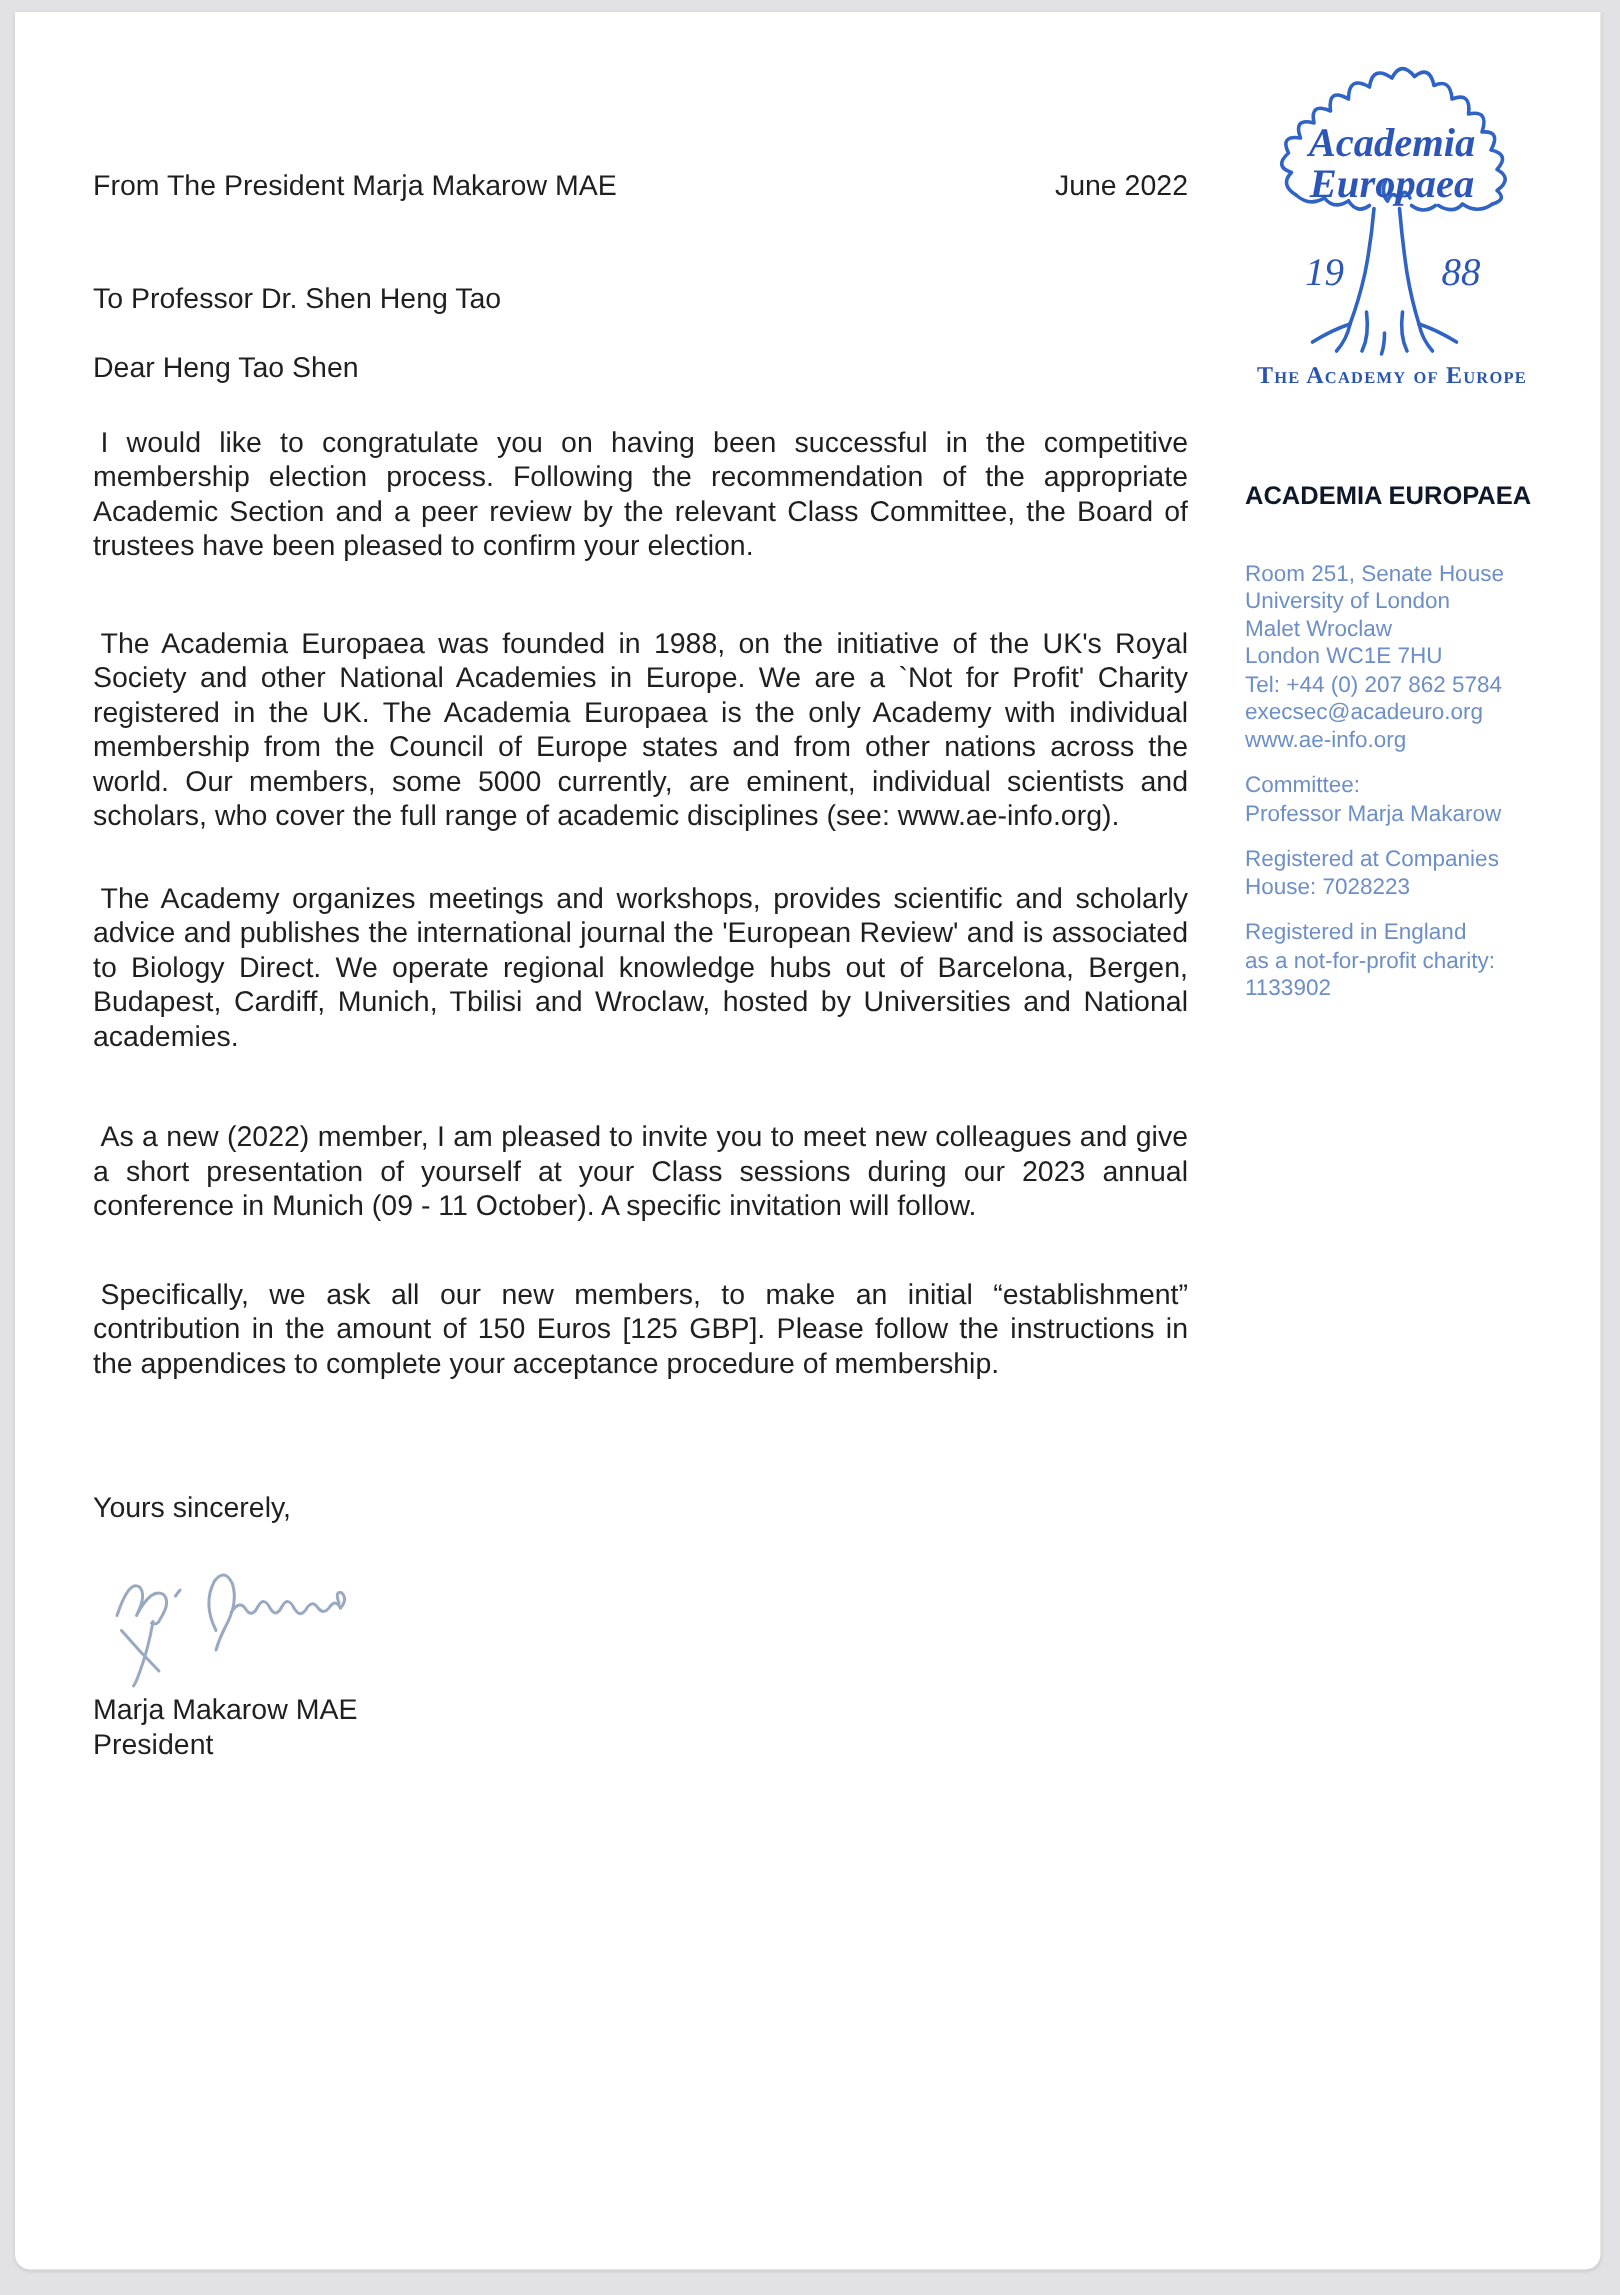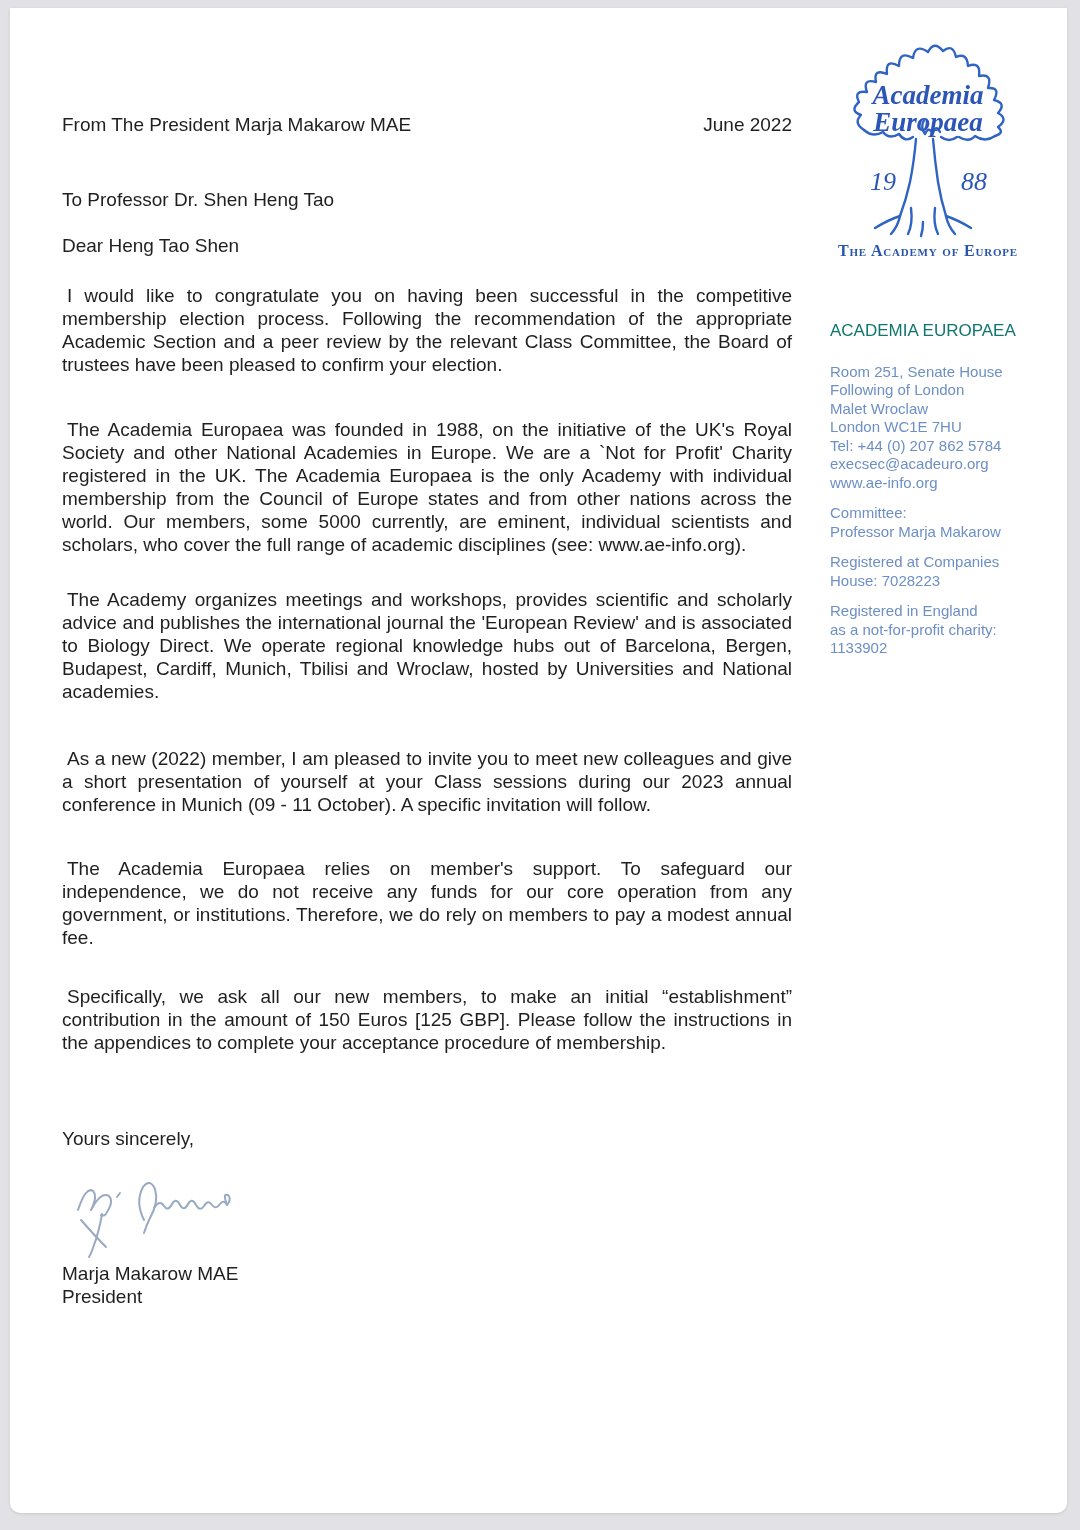--- a/index.html
+++ b/index.html
@@ -76,24 +76,24 @@
   
   .side-info {
     position: absolute;
     left: 820px; top: 314px;
     width: 200px;
     color: #6d8fc6;
     font-size: 15px;
     line-height: 18.5px;
   }
   .side-head {
-    color: #0f766e;
-    font-weight: normal;
+    color: #0f172a;
+    font-weight: bold;
     font-size: 17px;
-    margin-bottom: 22px;
+    margin-bottom: 33px;
   }
   .side-block { margin-bottom: 12px; }
   .side-block:last-child { margin-bottom: 0; }
 </style>
 </head>
 <body>
 
 <div class="page">
 
   <div class="main-col">
@@ -104,21 +104,20 @@
     </div>
 
     <div class="to-line">To Professor Dr. Shen Heng Tao</div>
 
     <div class="salutation">Dear Heng Tao Shen</div>
 
     <p class="para p1">I would like to congratulate you on having been successful in the competitive membership election process. Following the recommendation of the appropriate Academic Section and a peer review by the relevant Class Committee, the Board of trustees have been pleased to confirm your election.</p>
     <p class="para p2">The Academia Europaea was founded in 1988, on the initiative of the UK's Royal Society and other National Academies in Europe. We are a `Not for Profit' Charity registered in the UK. The Academia Europaea is the only Academy with individual membership from the Council of Europe states and from other nations across the world. Our members, some 5000 currently, are eminent, individual scientists and scholars, who cover the full range of academic disciplines (see: www.ae-info.org).</p>
     <p class="para p3">The Academy organizes meetings and workshops, provides scientific and scholarly advice and publishes the international journal the 'European Review' and is associated to Biology Direct. We operate regional knowledge hubs out of Barcelona, Bergen, Budapest, Cardiff, Munich, Tbilisi and Wroclaw, hosted by Universities and National academies.</p>
     <p class="para p4">As a new (2022) member, I am pleased to invite you to meet new colleagues and give a short presentation of yourself at your Class sessions during our 2023 annual conference in Munich (09 - 11 October). A specific invitation will follow.</p>
-    <p class="para p5">The Academia Europaea relies on member's support. To safeguard our independence, we do not receive any funds for our core operation from any government, or institutions. Therefore, we do rely on members to pay a modest annual fee.</p>
     <p class="para p6">Specifically, we ask all our new members, to make an initial “establishment” contribution in the amount of 150 Euros [125 GBP]. Please follow the instructions in the appendices to complete your acceptance procedure of membership.</p>
 
     <div class="closing">Yours sincerely,</div>
 
     <svg class="signature-svg" width="180" height="98" viewBox="0 0 180 98">
       <g fill="none" stroke="#8fa0bc" stroke-width="2" stroke-linecap="round" stroke-linejoin="round" opacity="0.9">
         <path d="M12,48 Q20,24 27,29 Q32,34 25,48 Q35,29 43,34 Q48,39 41,50 Q39,55 35,53"></path>
         <path d="M36,52 Q33,70 27,86 Q25,92 23,95"></path>
         <path d="M15,58 Q27,72 40,85"></path>
         <path d="M51,35 l3,-4"></path>
@@ -164,21 +163,21 @@
       </g>
     </svg>
     <div class="logo-tagline">The Academy of Europe</div>
   </div>
 
   <div class="side-info">
     <div class="side-head">ACADEMIA EUROPAEA</div>
 
     <div class="side-block">
       <div>Room 251, Senate House</div>
-      <div>Following of London</div>
+      <div>University of London</div>
       <div>Malet Wroclaw</div>
       <div>London WC1E 7HU</div>
       <div>Tel: +44 (0) 207 862 5784</div>
       <div>execsec@acadeuro.org</div>
       <div>www.ae-info.org</div>
     </div>
 
     <div class="side-block">
       <div>Committee:</div>
       <div>Professor Marja Makarow</div>

